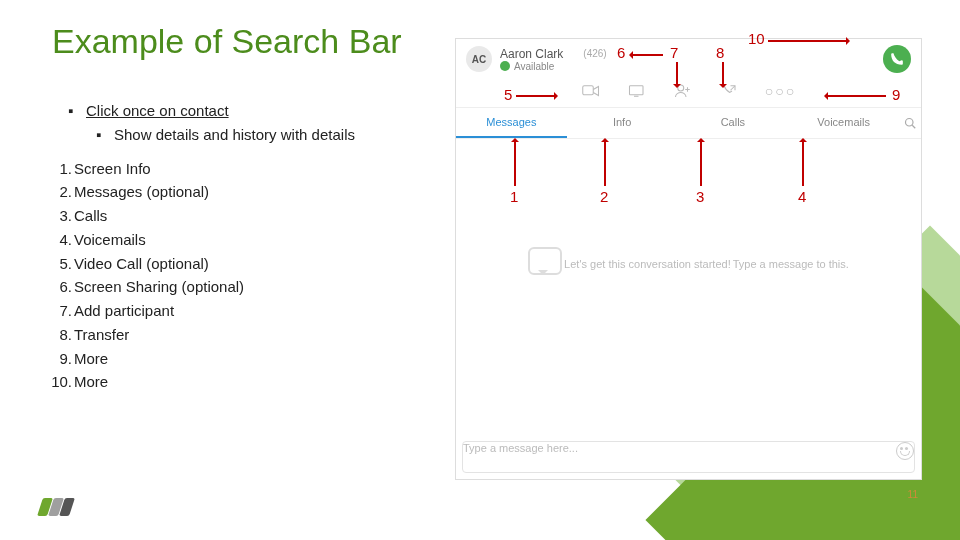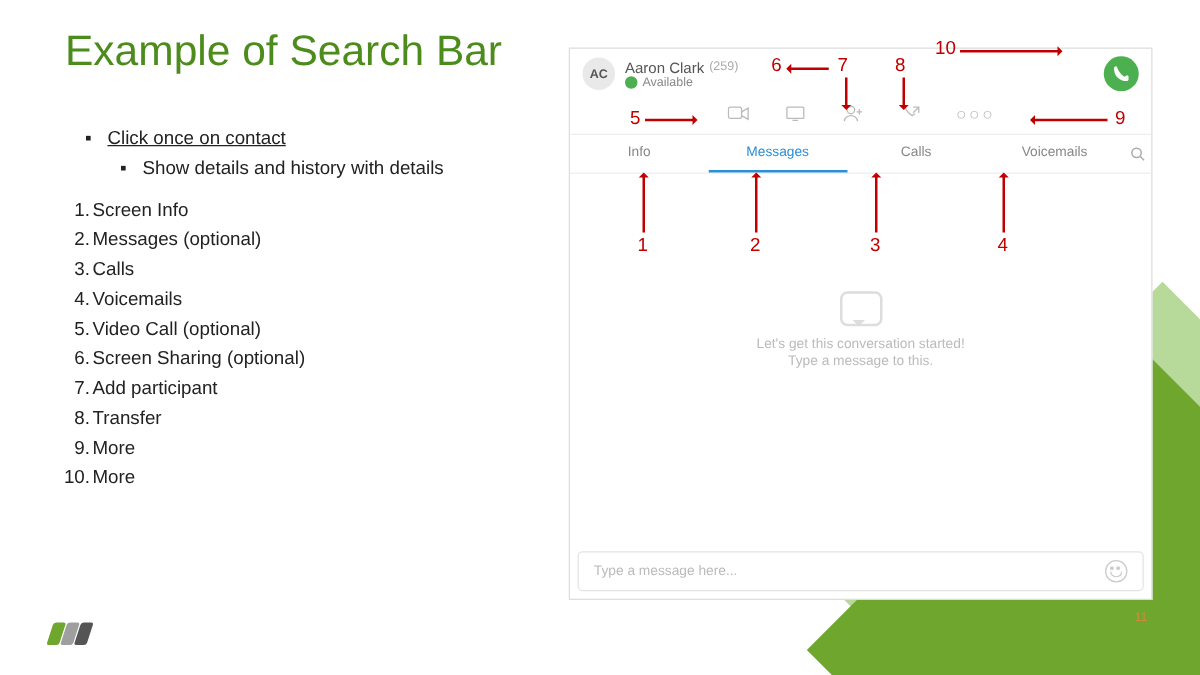--- a/index.html
+++ b/index.html
@@ -9,39 +9,39 @@
   .bullets ul{margin:12px;padding-left:22px;list-style:none}
   .bullets ul li::before{content:"▪";color:#222;position:absolute;margin-left:-18px}
   .bullets ul li{position:relative;margin-bottom:2px}
   .sub{margin-left:28px}
   .numList{margin:2px 0 0 0;padding-left:22px;list-style:none;counter-reset:nl}
   .numList li{position:relative;margin-bottom:2px}
   .numList li::before{counter-increment:nl;content:counter(nl)". ";position:absolute;left:-28px;width:26px;text-align:right}
   .panel{position:absolute;left:455px;top:38px;width:465px;height:440px;border:1px solid #ddd;background:#fff}
   .hdr{display:flex;align-items:center;gap:8px;padding:6px 10px 4px 10px}
   .avatar{width:26px;height:26px;border-radius:50%;background:#e9e9e9;color:#555;font-size:10px;display:flex;align-items:center;justify-content:center;font-weight:600}
-  .nm{font-size:12px;color:#555;display:flex;align-items:center;gap:4px}
+  .nm{font-size:12px;color:#555;display:flex;align-items:center;gap:20px}
   .ext{font-size:10px;color:#aaa}
   .status{display:flex;align-items:center;gap:4px;font-size:10px;color:#888}
   .dot{width:10px;height:10px;border-radius:50%;background:#4caf50;display:inline-block}
   .callBtn{margin-left:auto;width:28px;height:28px;border-radius:50%;background:#4caf50;display:flex;align-items:center;justify-content:center}
   .callBtn svg{width:14px;height:14px;fill:#fff}
   .actionRow{display:flex;align-items:center;justify-content:center;gap:26px;padding:6px 0 8px 0;border-bottom:1px solid #eee}
   .ic{width:20px;height:16px;display:flex;align-items:center;justify-content:center}
   .ic svg{width:18px;height:16px;fill:none;stroke:#bbb;stroke-width:1.4}
   .moreDots{color:#bbb;font-size:14px;letter-spacing:2px}
   .tabs{display:flex;border-bottom:1px solid #eee}
   .tab{flex:1;text-align:center;font-size:11px;color:#888;padding:8px 0}
   .tab.active{color:#2b8fd6;border-bottom:2px solid #2b8fd6}
   .searchGlass{width:22px;display:flex;align-items:center;justify-content:center}
   .searchGlass svg{width:12px;height:12px;fill:none;stroke:#aaa;stroke-width:1.6}
-  .convo{position:relative;height:250px;display:flex;flex-direction:column;align-items:center;justify-content:center;color:#bbb;font-size:11px;gap:2px}
+  .convo{position:relative;height:250px;display:flex;align-items:center;justify-content:center;color:#bbb;font-size:11px;gap:2px}
   .speech{width:30px;height:24px;border:2px solid #ddd;border-radius:6px;position:relative;margin-bottom:6px}
   .speech::after{content:"";position:absolute;left:8px;bottom:-7px;border:5px solid transparent;border-top-color:#ddd}
-  .msgBox{position:absolute;left:6px;right:6px;bottom:6px;height:30px;border:1px solid #e3e3e3;border-radius:4px;display:flex;align-items:center;padding:0 12px;font-size:11px;color:#bbb}
+  .msgBox{position:absolute;left:6px;right:6px;bottom:6px;height:30px;border:1px solid #e3e3e3;border-radius:4px;display:flex;padding:0 0;font-size:11px;color:#bbb}
   .smile{margin-left:auto;width:16px;height:16px;border:1.4px solid #ccc;border-radius:50%;position:relative}
   .smile::before{content:"";position:absolute;left:3px;top:4px;width:3px;height:3px;border-radius:50%;background:#ccc;box-shadow:5px 0 0 #ccc}
   .smile::after{content:"";position:absolute;left:3px;top:8px;width:8px;height:4px;border:1.4px solid #ccc;border-top:0;border-radius:0 0 8px 8px}
   .callout{position:absolute;font-size:15px;color:#c00000;font-weight:400}
   .arrow{position:absolute;background:#c00000}
   .arrow.v{width:2px}
   .arrow.v::after{content:"";position:absolute;left:-3px;border:4px solid transparent}
   .arrow.up::after{top:-6px;border-bottom-color:#c00000}
   .arrow.down::after{bottom:-6px;border-top-color:#c00000}
   .arrow.h{height:2px}
@@ -84,21 +84,21 @@
       <li>More</li>
     </ol>
   </div>
 
   <div class="panel">
     <div class="hdr">
       <div class="avatar">AC</div>
       <div>
         <div class="nm">
             <span>Aaron Clark</span>
-            <span class="ext">(259)</span>
+            <span class="ext">(426)</span>
           </div>
         <div class="status">
             <span class="dot"></span>
             <span>Available</span>
           </div>
       </div>
       <div class="callBtn">
         <svg viewBox="0 0 24 24">
             <path d="M6 2c1 4 4 10 10 14l4-2c1 0 2 1 2 2v4c0 1-1 2-2 2C9 22 2 15 2 4c0-1 1-2 2-2h4z" fill="#fff"></path>
           </svg>
@@ -127,22 +127,22 @@
       <div class="ic">
           <svg viewBox="0 0 24 20">
             <path d="M5 2c1 3 3 7 8 10l3-2"></path>
             <path d="M14 3l6 0 0 6"></path>
             <path d="M20 3l-6 6"></path>
           </svg>
         </div>
       <div class="moreDots">○○○</div>
     </div>
     <div class="tabs">
+      <div class="tab active">Messages</div>
       <div class="tab">Info</div>
-      <div class="tab active">Messages</div>
       <div class="tab">Calls</div>
       <div class="tab">Voicemails</div>
       <div class="searchGlass">
           <svg viewBox="0 0 16 16">
             <circle cx="7" cy="7" r="5"></circle>
             <path d="M11 11l4 4"></path>
           </svg>
         </div>
     </div>
     <div class="convo">

